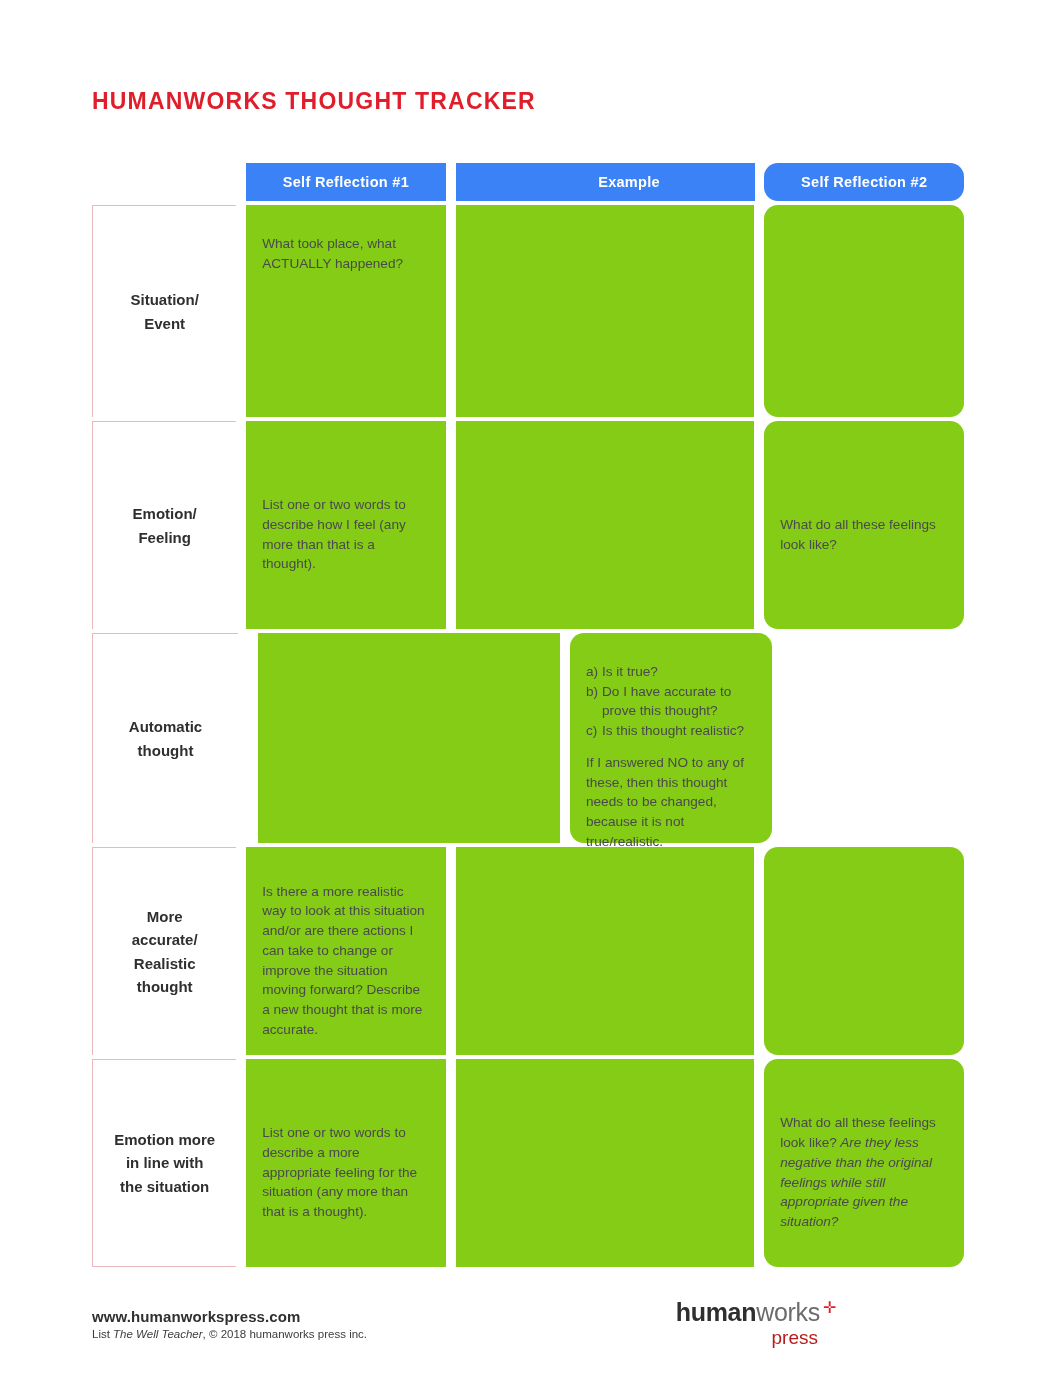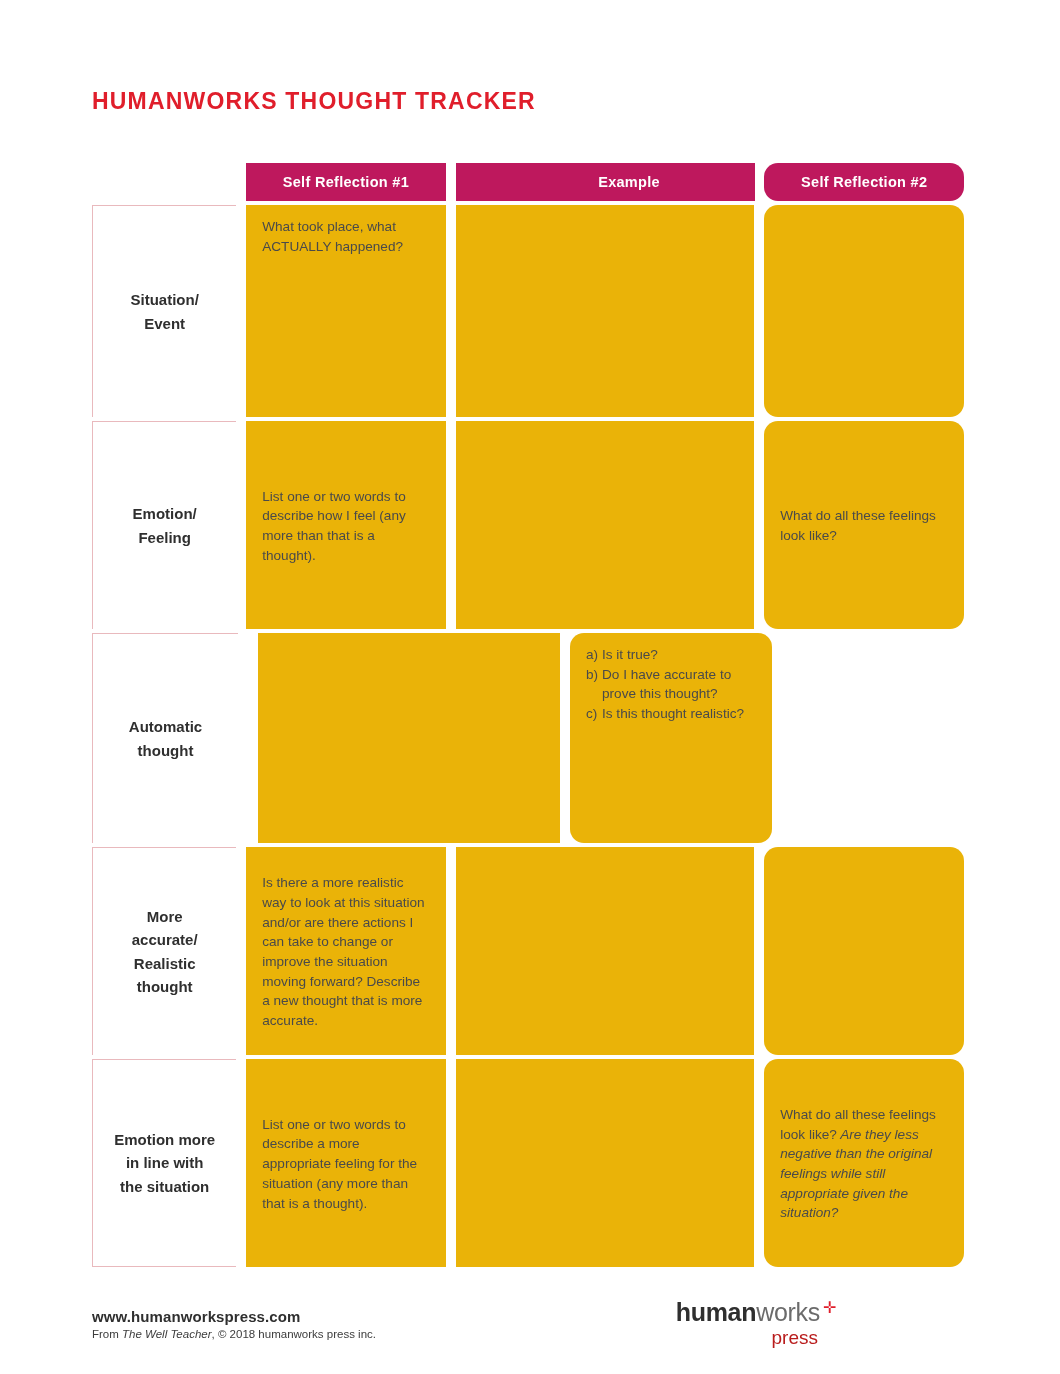--- a/index.html
+++ b/index.html
@@ -50,21 +50,21 @@
   .c2 { width: 302px; padding-left: 48px; }
   .c3 { width: 202px; border-radius: 14px; }
   .gap { width: 10px; }
 
   
   .hdr-row {
     height: 38px;
     margin-bottom: 4px;
   }
   .hdr {
-    background: #be185d;
+    background: #3b82f6;
     color: #ffffff;
     font-size: 14.5px;
     font-weight: bold;
     display: flex;
     align-items: center;
     justify-content: center;
     letter-spacing: 0.3px;
   }
   .hdr-blank {
     background: transparent;
@@ -84,22 +84,22 @@
     font-weight: bold;
     font-size: 15px;
     color: #2f2f2f;
     line-height: 1.55;
     padding: 4px 8px;
   }
   .label-cell.last {
     border-bottom: 1px solid #e9b9bd;
   }
   .fill-cell {
-    background: #eab308;
-    padding: 12px 16px 10px 16px;
+    background: #84cc16;
+    padding: 29px 16px 10px 16px;
     font-size: 13.6px;
     line-height: 1.45;
     color: #4a4a4a;
   }
   .fill-cell.mid {
     display: flex;
     align-items: center;
   }
   .fill-cell p {
     margin: 0;
@@ -243,20 +243,21 @@
         </div>
         <div class="list-line">
           <span class="mk">b)</span>
           <span>Do I have accurate to prove this thought?</span>
         </div>
         <div class="list-line">
           <span class="mk">c)</span>
           <span>Is this thought realistic?</span>
         </div>
         <div class="spacer-para"></div>
+        <p>If I answered NO to any of these, then this thought needs to be changed, because it is not true/realistic.</p>
       </div>
     </div>
 
     <div class="row brow h4">
       <div class="cell c0 label-cell">
         <span>More<br>accurate/<br>Realistic<br>thought</span>
       </div>
       <div class="gap"></div>
       <div class="cell c1 fill-cell mid">
         <p>Is there a more realistic way to look at this situation and/or are there actions I can take to change or improve the situation moving forward? Describe a new thought that is more accurate.</p>
@@ -286,21 +287,21 @@
       <div class="gap"></div>
       <div class="cell c3 fill-cell mid">
         <p><span>What do all these feelings look like?</span><span class="italic"> Are they less negative than the original feelings while still appropriate given the situation?</span></p>
       </div>
     </div>
 
   </div>
 
   <div class="footer-left">
     <div class="footer-url">www.humanworkspress.com</div>
-    <div class="footer-credit"><span>From </span><span class="it">The Well Teacher</span><span>, © 2018 humanworks press inc.</span></div>
+    <div class="footer-credit"><span>List </span><span class="it">The Well Teacher</span><span>, © 2018 humanworks press inc.</span></div>
   </div>
 
   <div class="logo">
     <div class="logo-top"><span class="logo-human">human</span><span class="logo-works">works</span><span class="logo-mark">✛</span></div>
     <div class="logo-press">press</div>
   </div>
 
 </div>
 
 </body></html>

